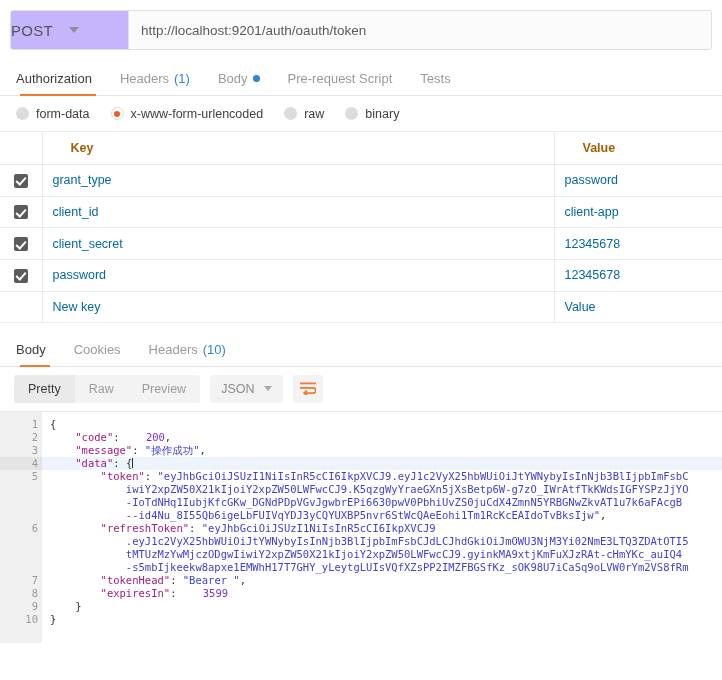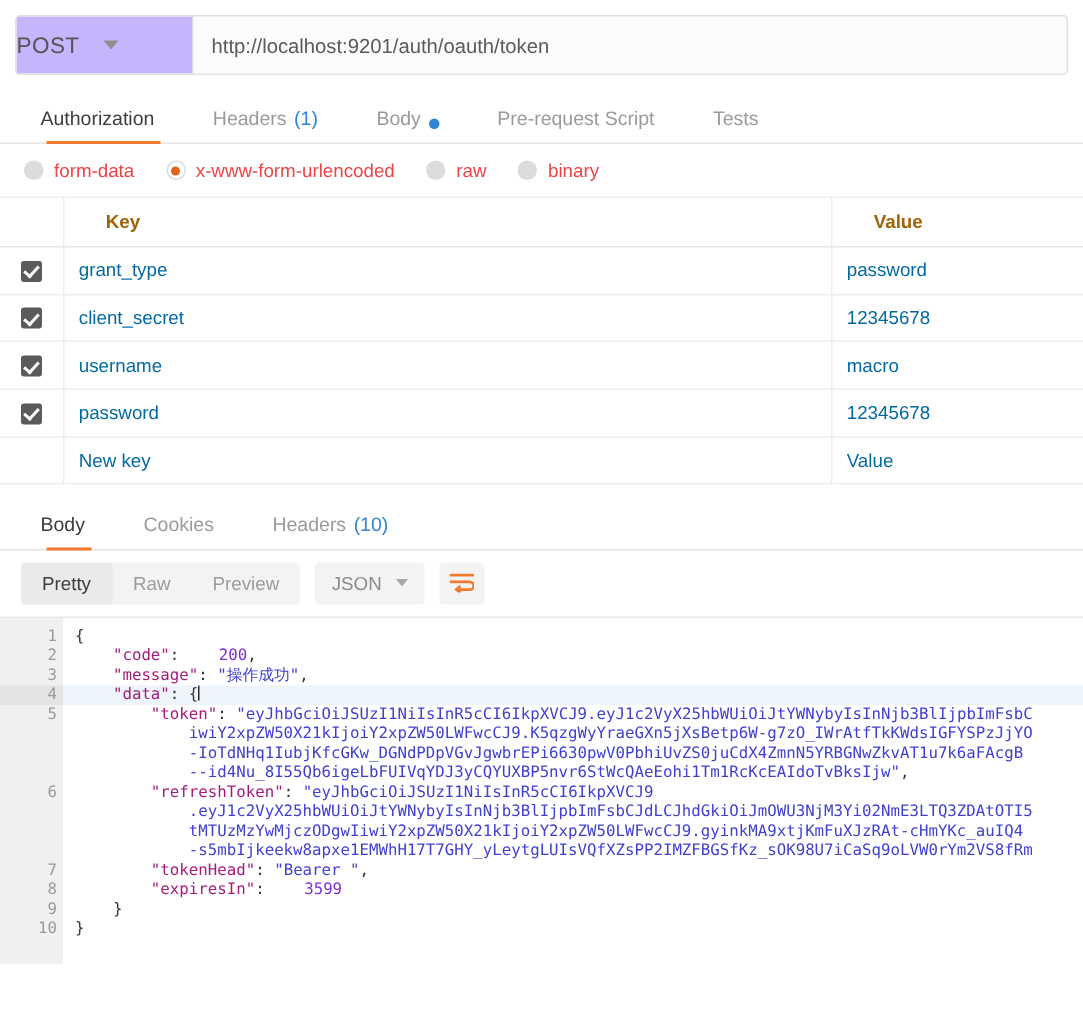--- a/index.html
+++ b/index.html
@@ -61,23 +61,22 @@
     border-bottom: 1px solid #e4e4e4;
   }
   .rtab {
     padding: 0 14px 9px 14px;
     font-size: 13px;
     color: #9a9a9a;
     cursor: pointer;
     position: relative;
     white-space: nowrap;
     display: flex;
-    align-items: flex-end;
+    align-items: center;
     gap: 5px;
-    margin-left: 11px;
   }
   .rtab:first-child { padding-left: 6px; }
   .rtab.active { color: #3c3c3c; }
   .rtab.active:after {
     content: "";
     position: absolute;
     left: 10px; right: 10px; bottom: -1px;
     height: 2px; background: #ef7a30;
   }
   .rtab .cnt { color: #2f84d6; }
@@ -105,21 +104,21 @@
     display: inline-block;
     position: relative;
   }
   .rdo.on { background: #ffffff; border: 1px solid #dcdcdc; }
   .rdo.on:after {
     content:"";
     position:absolute; left:2.5px; top:2.5px;
     width:6px; height:6px; border-radius:50%;
     background:#e8611c;
   }
-  .radio-label { font-size: 12.5px; color: #ef4444; }
+  .radio-label { font-size: 12.5px; color: #404040; }
 
   
   .kv { width: 100%; border-collapse: collapse; table-layout: fixed; }
   .kv col.c-chk { width: 42px; }
   .kv col.c-key { width: 512px; }
   .kv col.c-val { width: 168px; }
   .kv th {
     text-align: left;
     font-size: 12.5px;
     font-weight: bold;
@@ -328,27 +327,27 @@
       </tr>
     </thead>
     <tbody>
       <tr>
         <td class="chk"><span class="cbox"></span></td>
         <td>grant_type</td>
         <td>password</td>
       </tr>
       <tr>
         <td class="chk"><span class="cbox"></span></td>
+        <td>client_id</td>
+        <td>client-app</td>
+      </tr>
+      <tr>
+        <td class="chk"><span class="cbox"></span></td>
         <td>client_secret</td>
         <td>12345678</td>
-      </tr>
-      <tr>
-        <td class="chk"><span class="cbox"></span></td>
-        <td>username</td>
-        <td>macro</td>
       </tr>
       <tr>
         <td class="chk"><span class="cbox"></span></td>
         <td>password</td>
         <td>12345678</td>
       </tr>
       <tr>
         <td class="chk"></td>
         <td class="ph">New key</td>
         <td class="ph">Value</td>

